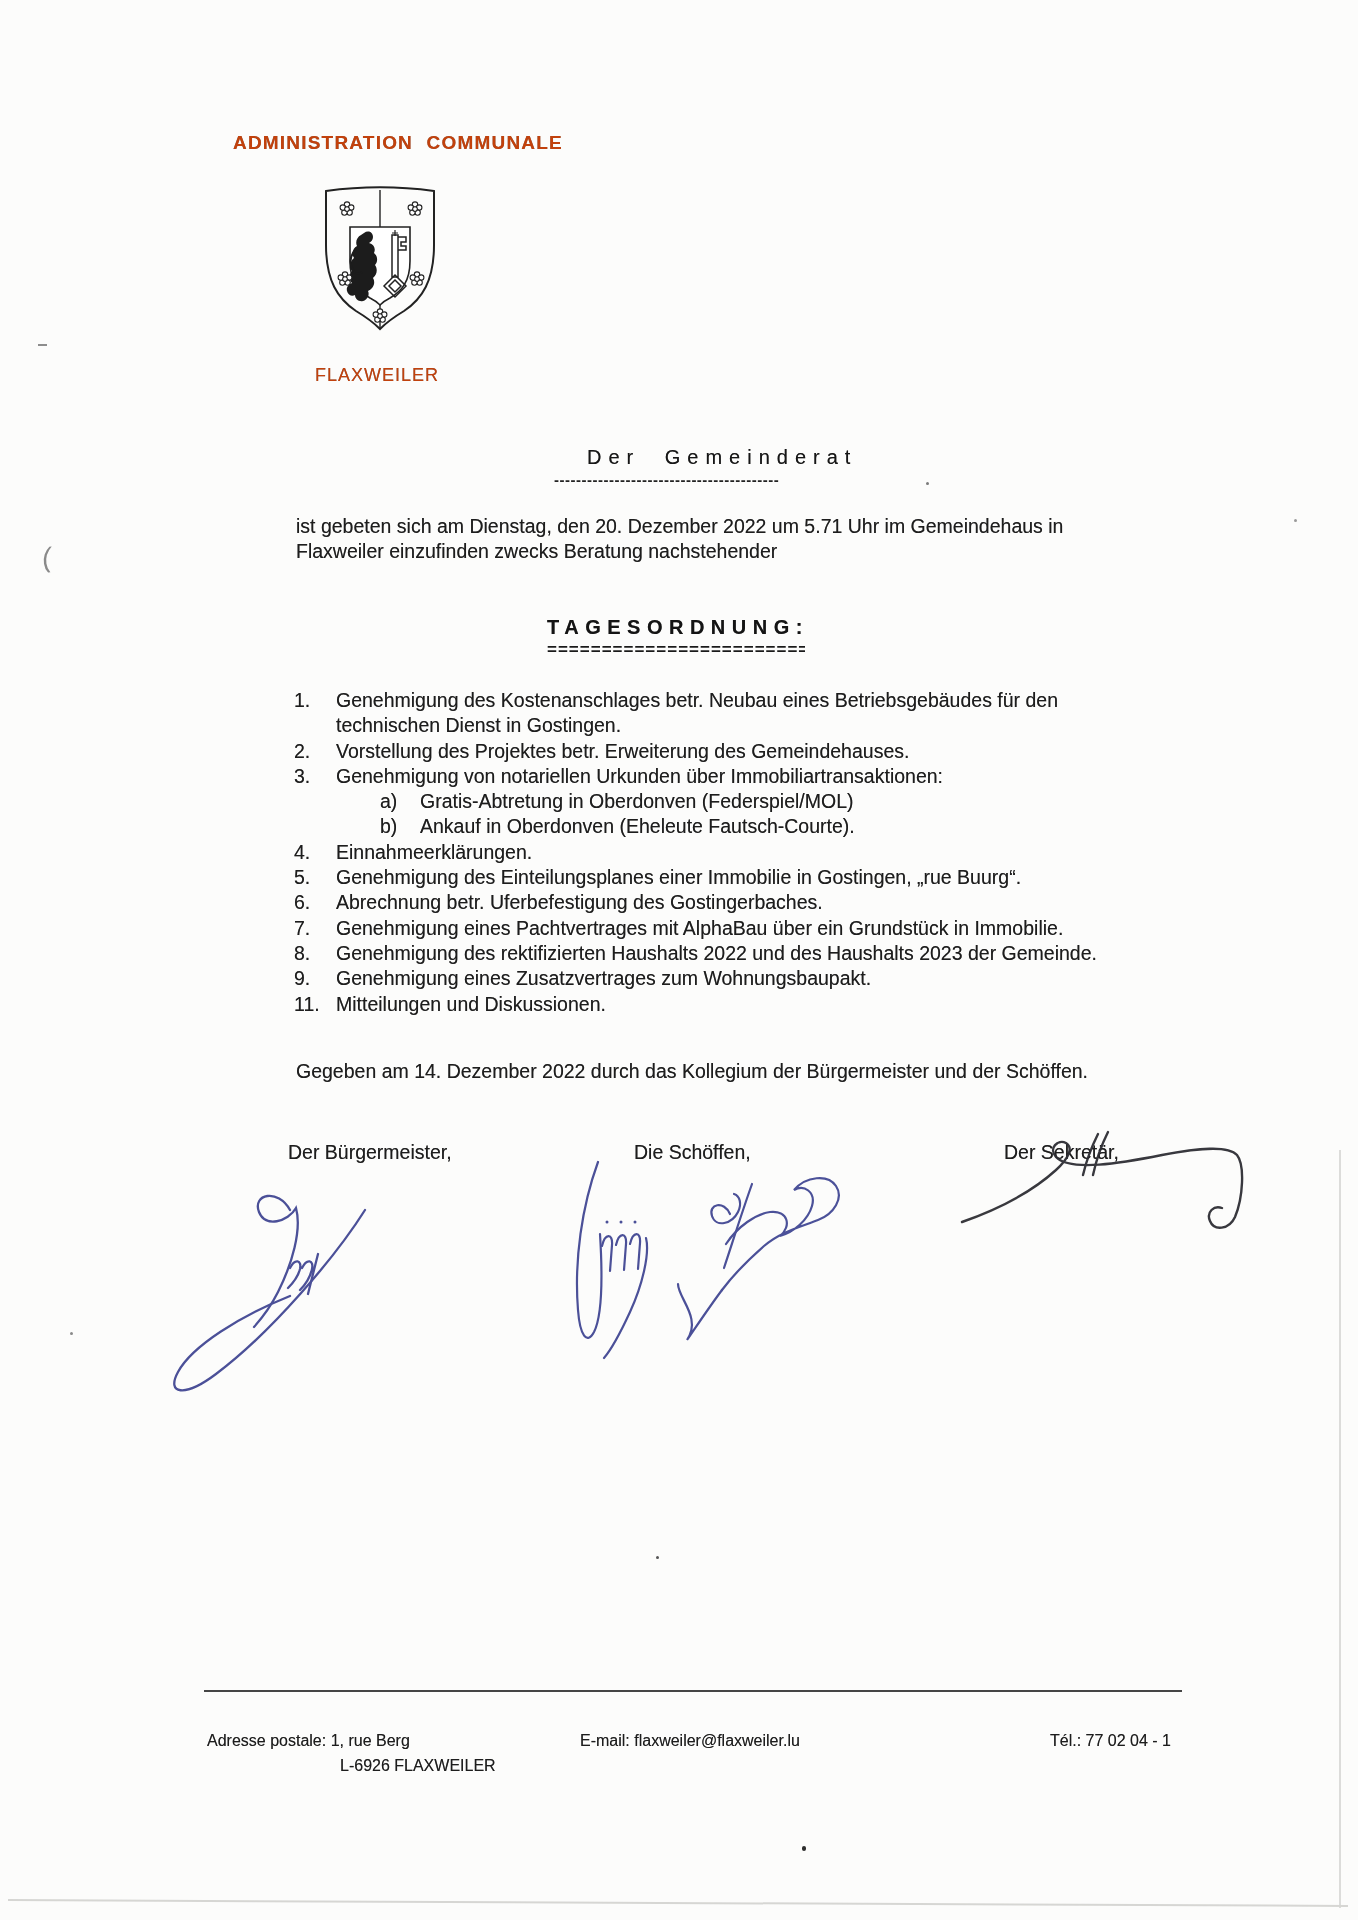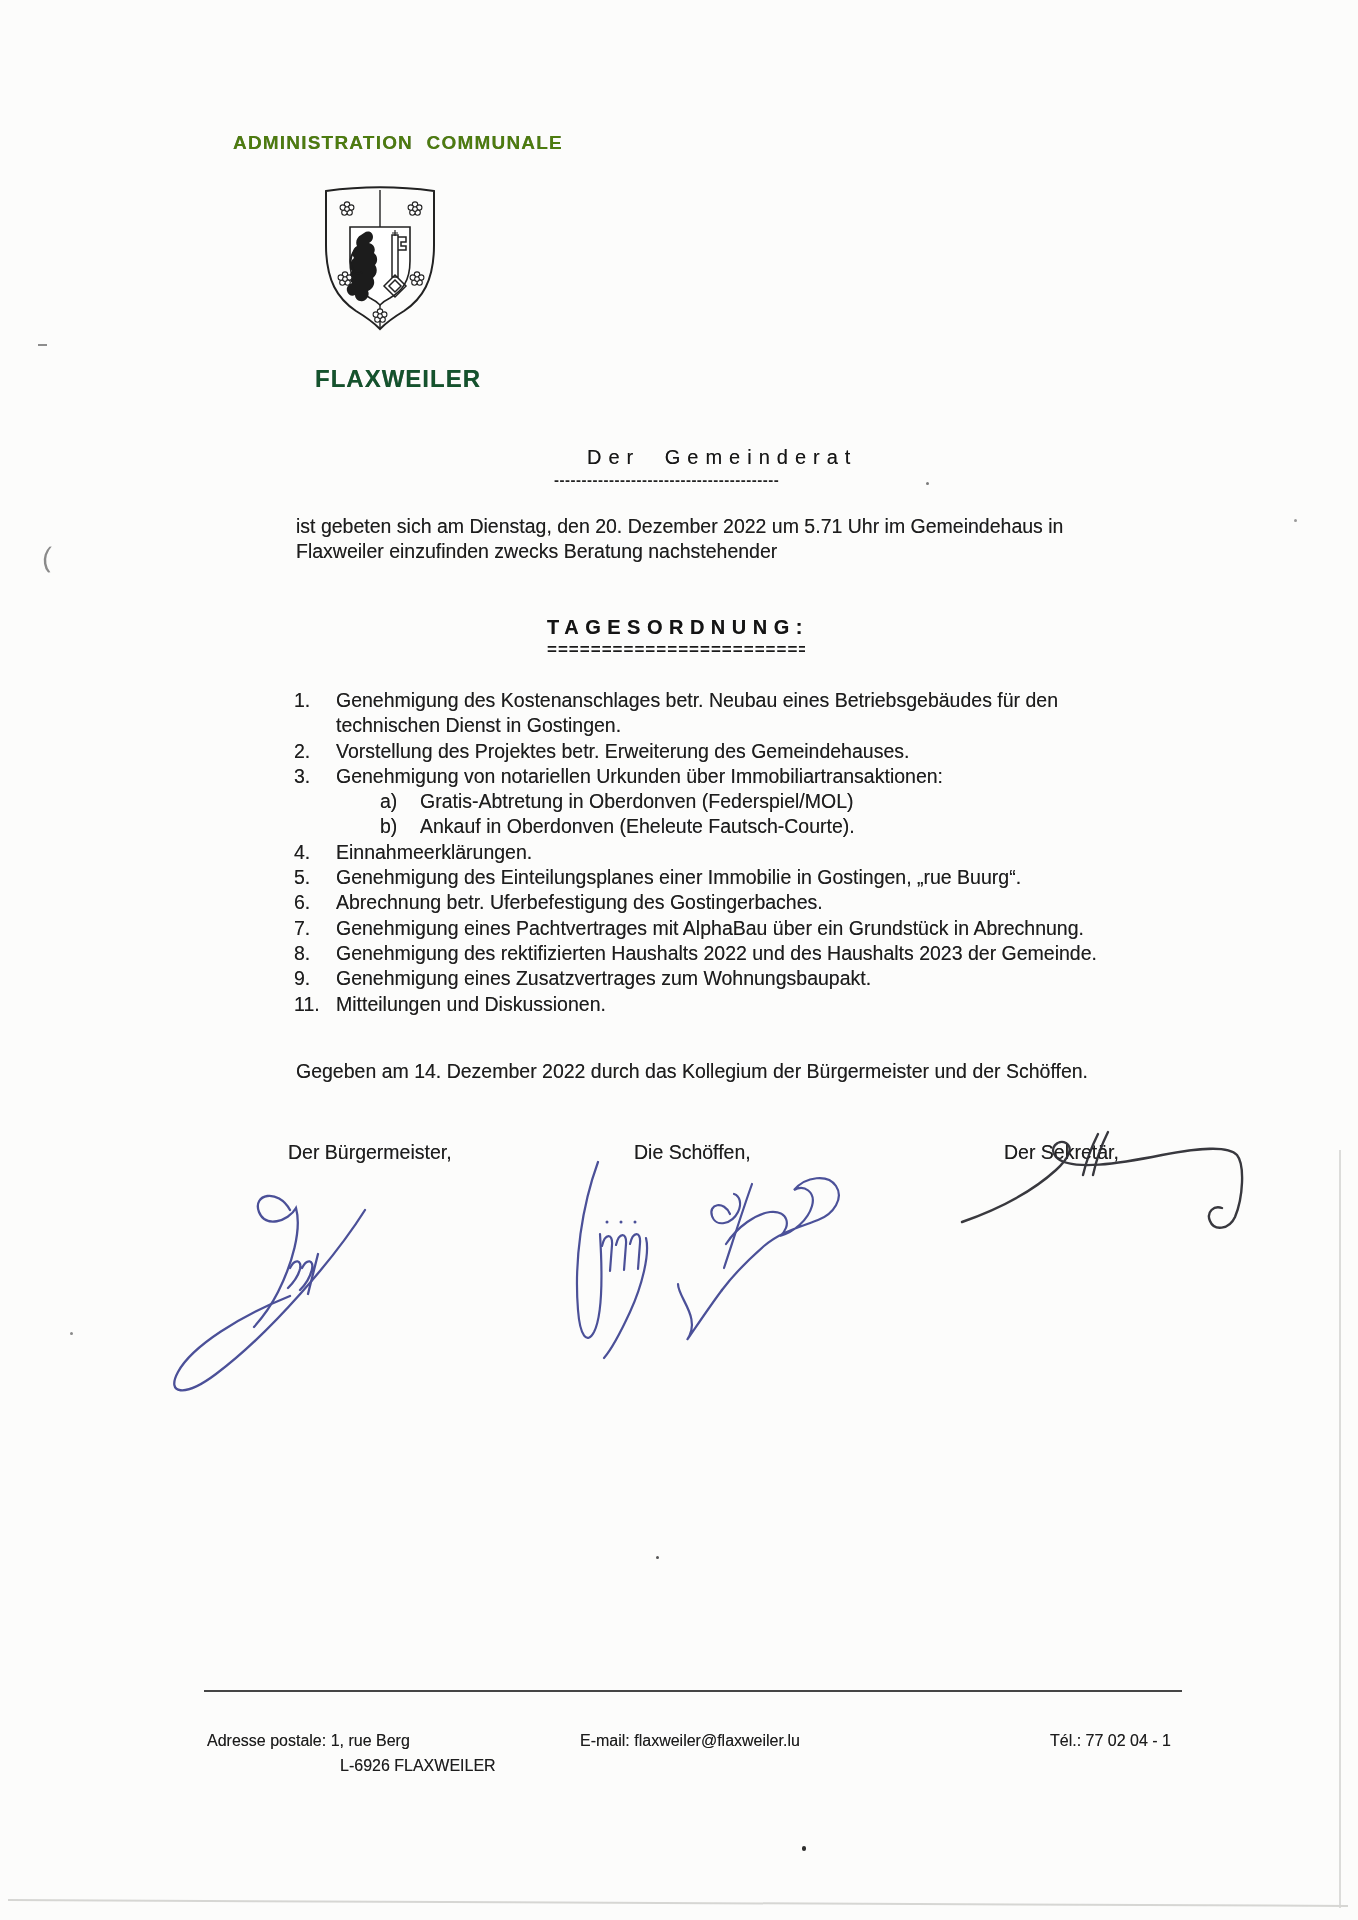--- a/index.html
+++ b/index.html
@@ -7,22 +7,22 @@
     position:relative;
     width:1358px;height:1920px;
     background:#fcfcfb;
     overflow:hidden;
     font-family:"Liberation Sans", sans-serif;
     color:#1d1d1d;
   }
   .t{position:absolute;white-space:nowrap;}
   .p{position:absolute;}
   .scan{text-shadow:0 0 .6px rgba(25,25,25,.55);}
-  .org{font-size:19px;font-weight:700;letter-spacing:1.2px;word-spacing:7px;color:#4d7c0f;}
-  .muni{font-size:24px;font-weight:700;letter-spacing:1px;color:#14532d;}
+  .org{font-size:19px;font-weight:700;letter-spacing:1.2px;word-spacing:7px;color:#c2410c;}
+  .muni{font-size:18px;font-weight:400;letter-spacing:1px;color:#c2410c;}
   .doc-title{font-size:20px;letter-spacing:7px;word-spacing:12px;color:#161616;margin-left:31px;}
   .title-rule{font-size:15px;font-weight:700;letter-spacing:.5px;color:#222;overflow:hidden;width:278px;}
   .body-text{font-size:19.5px;line-height:25.3px;}
   .agenda-head{font-size:20px;font-weight:600;letter-spacing:6.5px;color:#141414;}
   .agenda-rule{font-size:17px;font-weight:700;letter-spacing:1px;color:#1a1a1a;overflow:hidden;width:258px;}
   .list{position:absolute;left:294px;top:688px;width:846px;}
   .li{display:flex;font-size:19.5px;line-height:25.3px;}
   .li .num{flex:0 0 42px;}
   .li.sub{margin-left:86px;}
   .li.sub .num{flex:0 0 40px;}
@@ -141,21 +141,21 @@
     <div class="li">
         <span class="num">5.</span>
         <span class="txt">Genehmigung des Einteilungsplanes einer Immobilie in Gostingen, „rue Buurg“.</span>
       </div>
     <div class="li">
         <span class="num">6.</span>
         <span class="txt">Abrechnung betr. Uferbefestigung des Gostingerbaches.</span>
       </div>
     <div class="li">
         <span class="num">7.</span>
-        <span class="txt">Genehmigung eines Pachtvertrages mit AlphaBau über ein Grundstück in Abrechnung.</span>
+        <span class="txt">Genehmigung eines Pachtvertrages mit AlphaBau über ein Grundstück in Immobilie.</span>
       </div>
     <div class="li">
         <span class="num">8.</span>
         <span class="txt">Genehmigung des rektifizierten Haushalts 2022 und des Haushalts 2023 der Gemeinde.</span>
       </div>
     <div class="li">
         <span class="num">9.</span>
         <span class="txt">Genehmigung eines Zusatzvertrages zum Wohnungsbaupakt.</span>
       </div>
     <div class="li">

